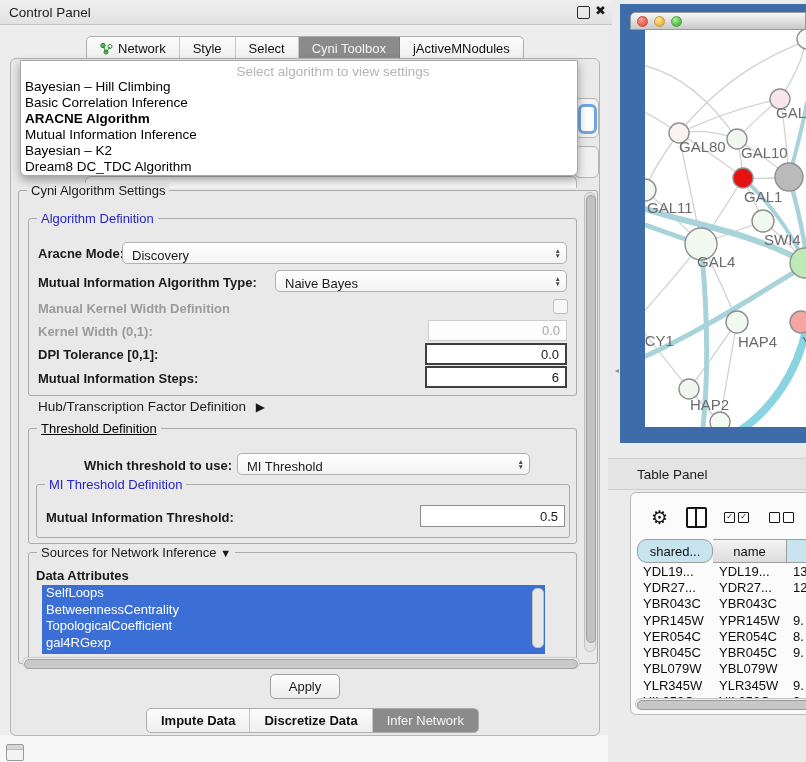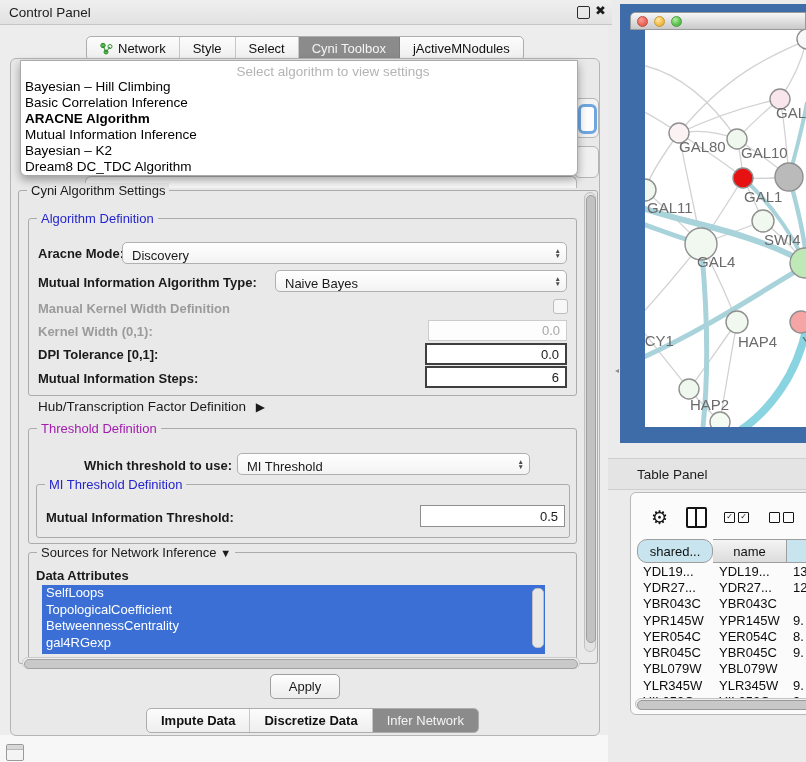--- a/index.html
+++ b/index.html
@@ -33,21 +33,21 @@
 
   
   .stub1{left:574px;top:98px;width:23px;height:38px;border:1px solid #b5b5b5;border-radius:6px;background:#f2f2f2;}
   .stub-blue{left:578px;top:104px;width:13px;height:24px;border:3px solid #6fa6e0;border-radius:6px;background:#fdfdfd;}
   .stub2{left:574px;top:146px;width:23px;height:30px;border:1px solid #b5b5b5;border-radius:6px;background:#f0f0f0;}
   .stub3{left:85px;top:176px;width:490px;height:11px;border:1px solid #b8b8b8;border-bottom:none;border-radius:6px 6px 0 0;background:#f7f7f7;}
 
   .groupbox{position:absolute;border:1px solid #ababab;border-radius:3px;}
   .gb-title{position:absolute;top:-8px;left:8px;background:#e9e9e9;padding:0 4px;font-size:13px;white-space:nowrap;}
   .gb-title.blue{color:#2525cd;}
-  .gb-title.green{color:#a21caf;}
+  .gb-title.green{color:#000000;text-decoration:underline;}
 
   .lbl{position:absolute;font-size:13px;white-space:nowrap;}
   .lbl.b{font-weight:bold;}
   .lbl.dis{color:#9b9b9b;font-weight:bold;}
 
   .combo{position:absolute;height:22px;background:linear-gradient(#ffffff,#f3f3f3);border:1px solid #b0b0b0;
          border-radius:5px;font-size:13px;display:flex;align-items:flex-end;padding-left:9px;box-sizing:border-box;}
   .stepper{position:absolute;right:5px;top:0;height:100%;display:flex;flex-direction:column;justify-content:center;
            color:#4a4a4a;font-size:6.5px;line-height:5px;}
 
@@ -227,22 +227,22 @@
 
   <div class="groupbox" style="left:28px;top:552px;width:547px;height:106px;">
     <span class="gb-title">
       <span>Sources for Network Inference</span>
       <span style="font-size:11px;">▼</span>
     </span>
   </div>
   <span class="lbl b" style="left:36px;top:568px;">Data Attributes</span>
   <div class="attr-list" id="attr-list">
       <div class="attr-item">SelfLoops</div>
+      <div class="attr-item">BetweennessCentrality</div>
       <div class="attr-item">TopologicalCoefficient</div>
-      <div class="attr-item">BetweennessCentrality</div>
       <div class="attr-item">gal4RGexp</div>
     </div>
   <div class="attr-scroll"></div>
 
   <div class="vscroll">
       <div class="thumb"></div>
     </div>
   <div class="hscroll">
       <div class="thumb"></div>
     </div>

